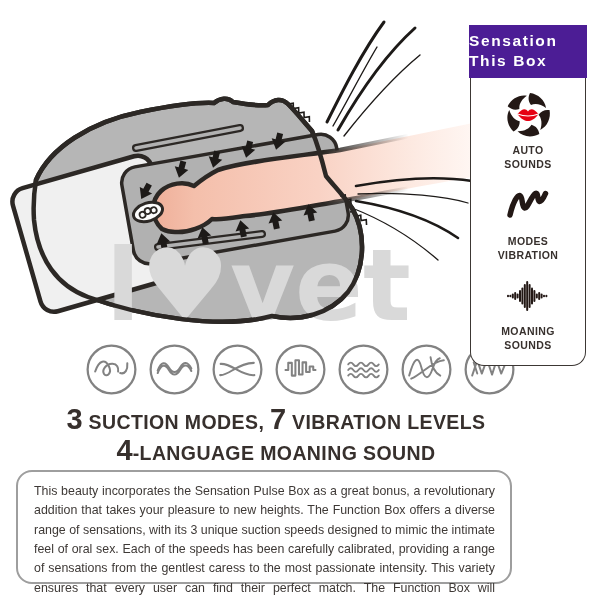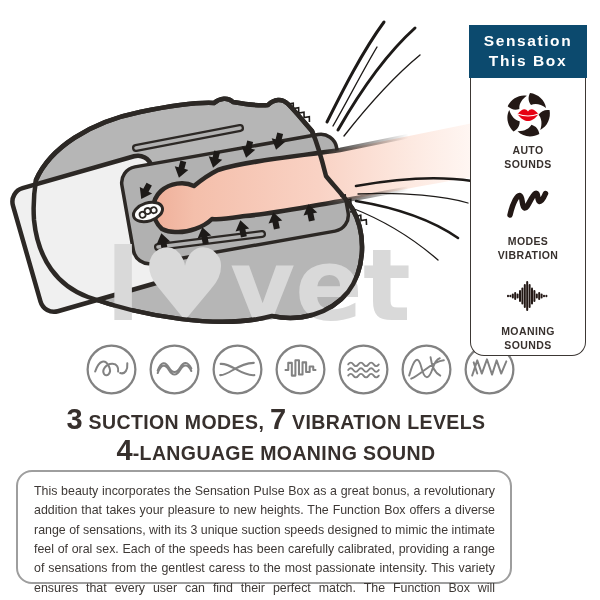--- a/index.html
+++ b/index.html
@@ -5,26 +5,26 @@
   html,body{margin:0;padding:0;}
   body{width:600px;height:600px;background:#ffffff;overflow:hidden;
        font-family:"Liberation Sans", sans-serif;}
   .stage{position:relative;width:600px;height:600px;background:#fff;}
 
   
   #illu{position:absolute;left:0;top:0;width:600px;height:600px;}
 
   
   .pulse-panel{position:absolute;left:469px;top:25px;width:118px;}
-  .pulse-header{background:#0c4a6e;color:#fff;text-align:center;
+  .pulse-header{background:#4c1d95;color:#fff;
     padding:6px 0 7px;font-weight:bold;font-size:15.5px;line-height:1.3;
     letter-spacing:1.6px;position:relative;z-index:2;}
   .pulse-body{border:1.5px solid #3c3734;border-top:none;
     border-radius:0 0 14px 14px;margin:0 1px;background:#fff;
-    padding:12px 2px 3px;display:flex;flex-direction:column;
+    padding:12px 2px 13px;display:flex;flex-direction:column;
     align-items:center;position:relative;z-index:1;}
   .feature{display:flex;flex-direction:column;align-items:center;margin-bottom:9px;}
   .feature:last-child{margin-bottom:0;}
   .feature .f-icon{width:50px;height:50px;display:flex;align-items:center;justify-content:center;}
   .f-label{margin-top:3px;text-align:center;font-weight:bold;font-size:10.5px;
     line-height:1.35;color:#37302d;letter-spacing:.4px;}
 
   
   .modes-row{position:absolute;left:0;top:344px;width:600px;
     display:flex;justify-content:center;gap:12px;}

